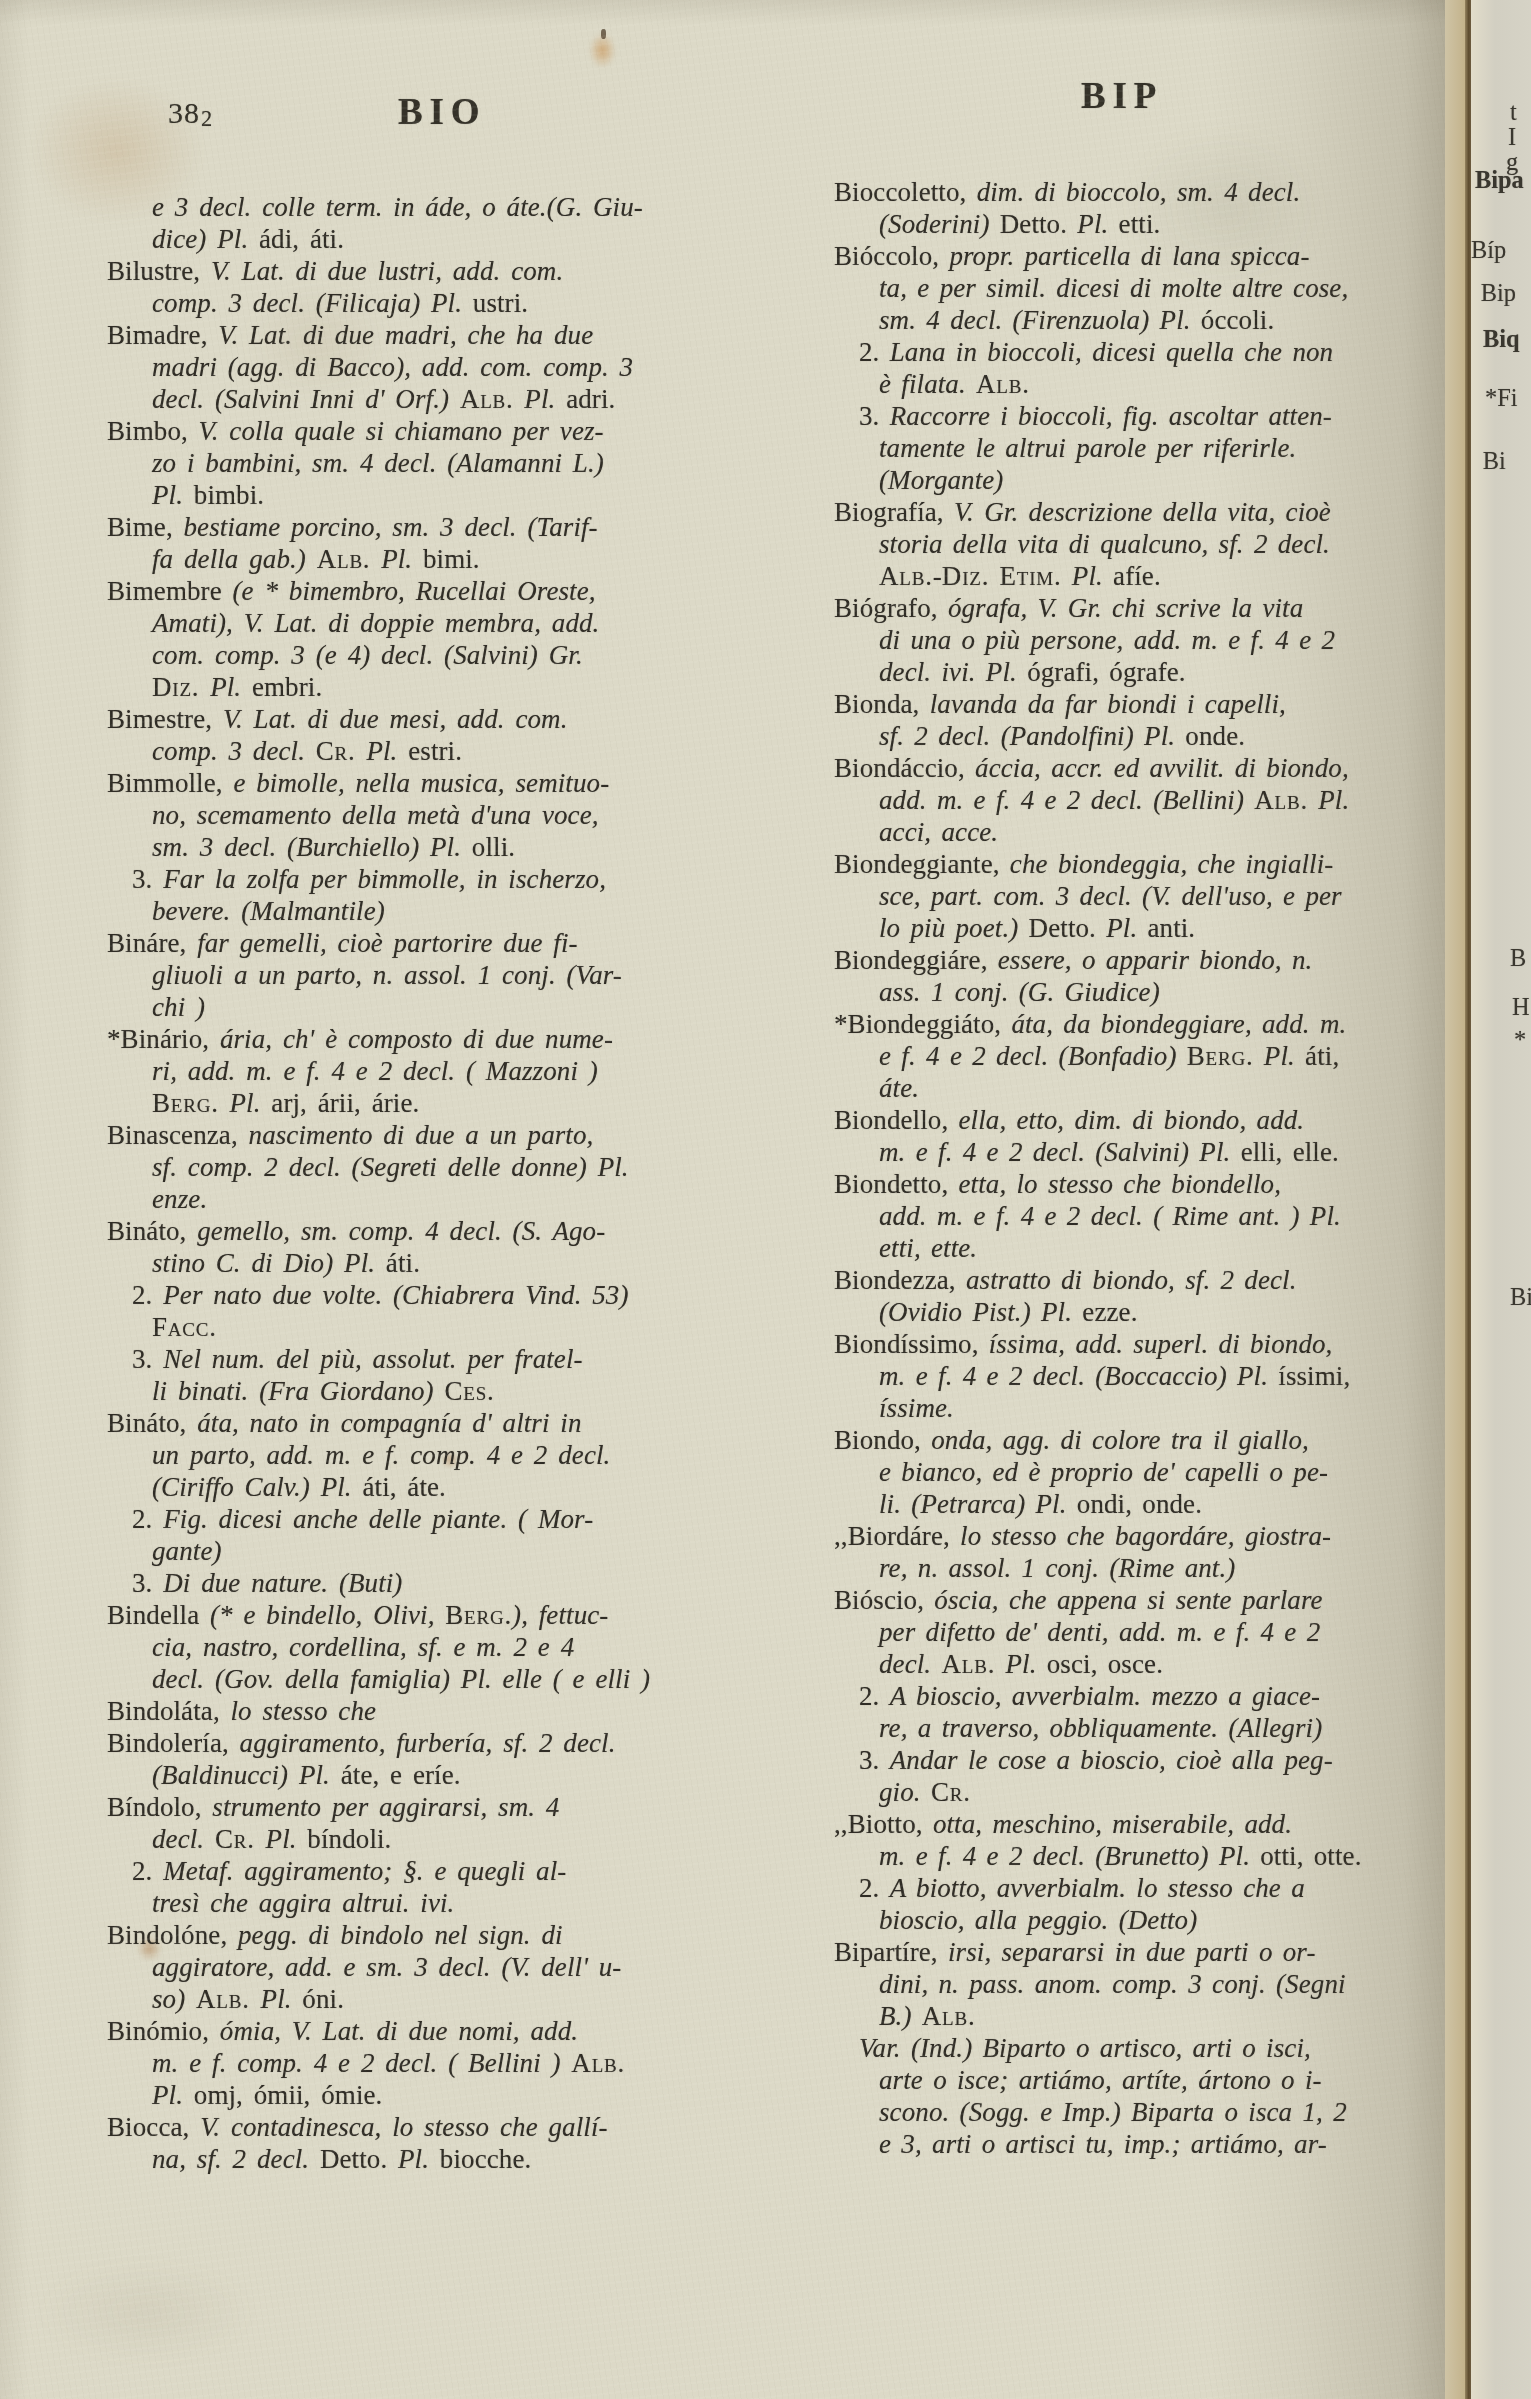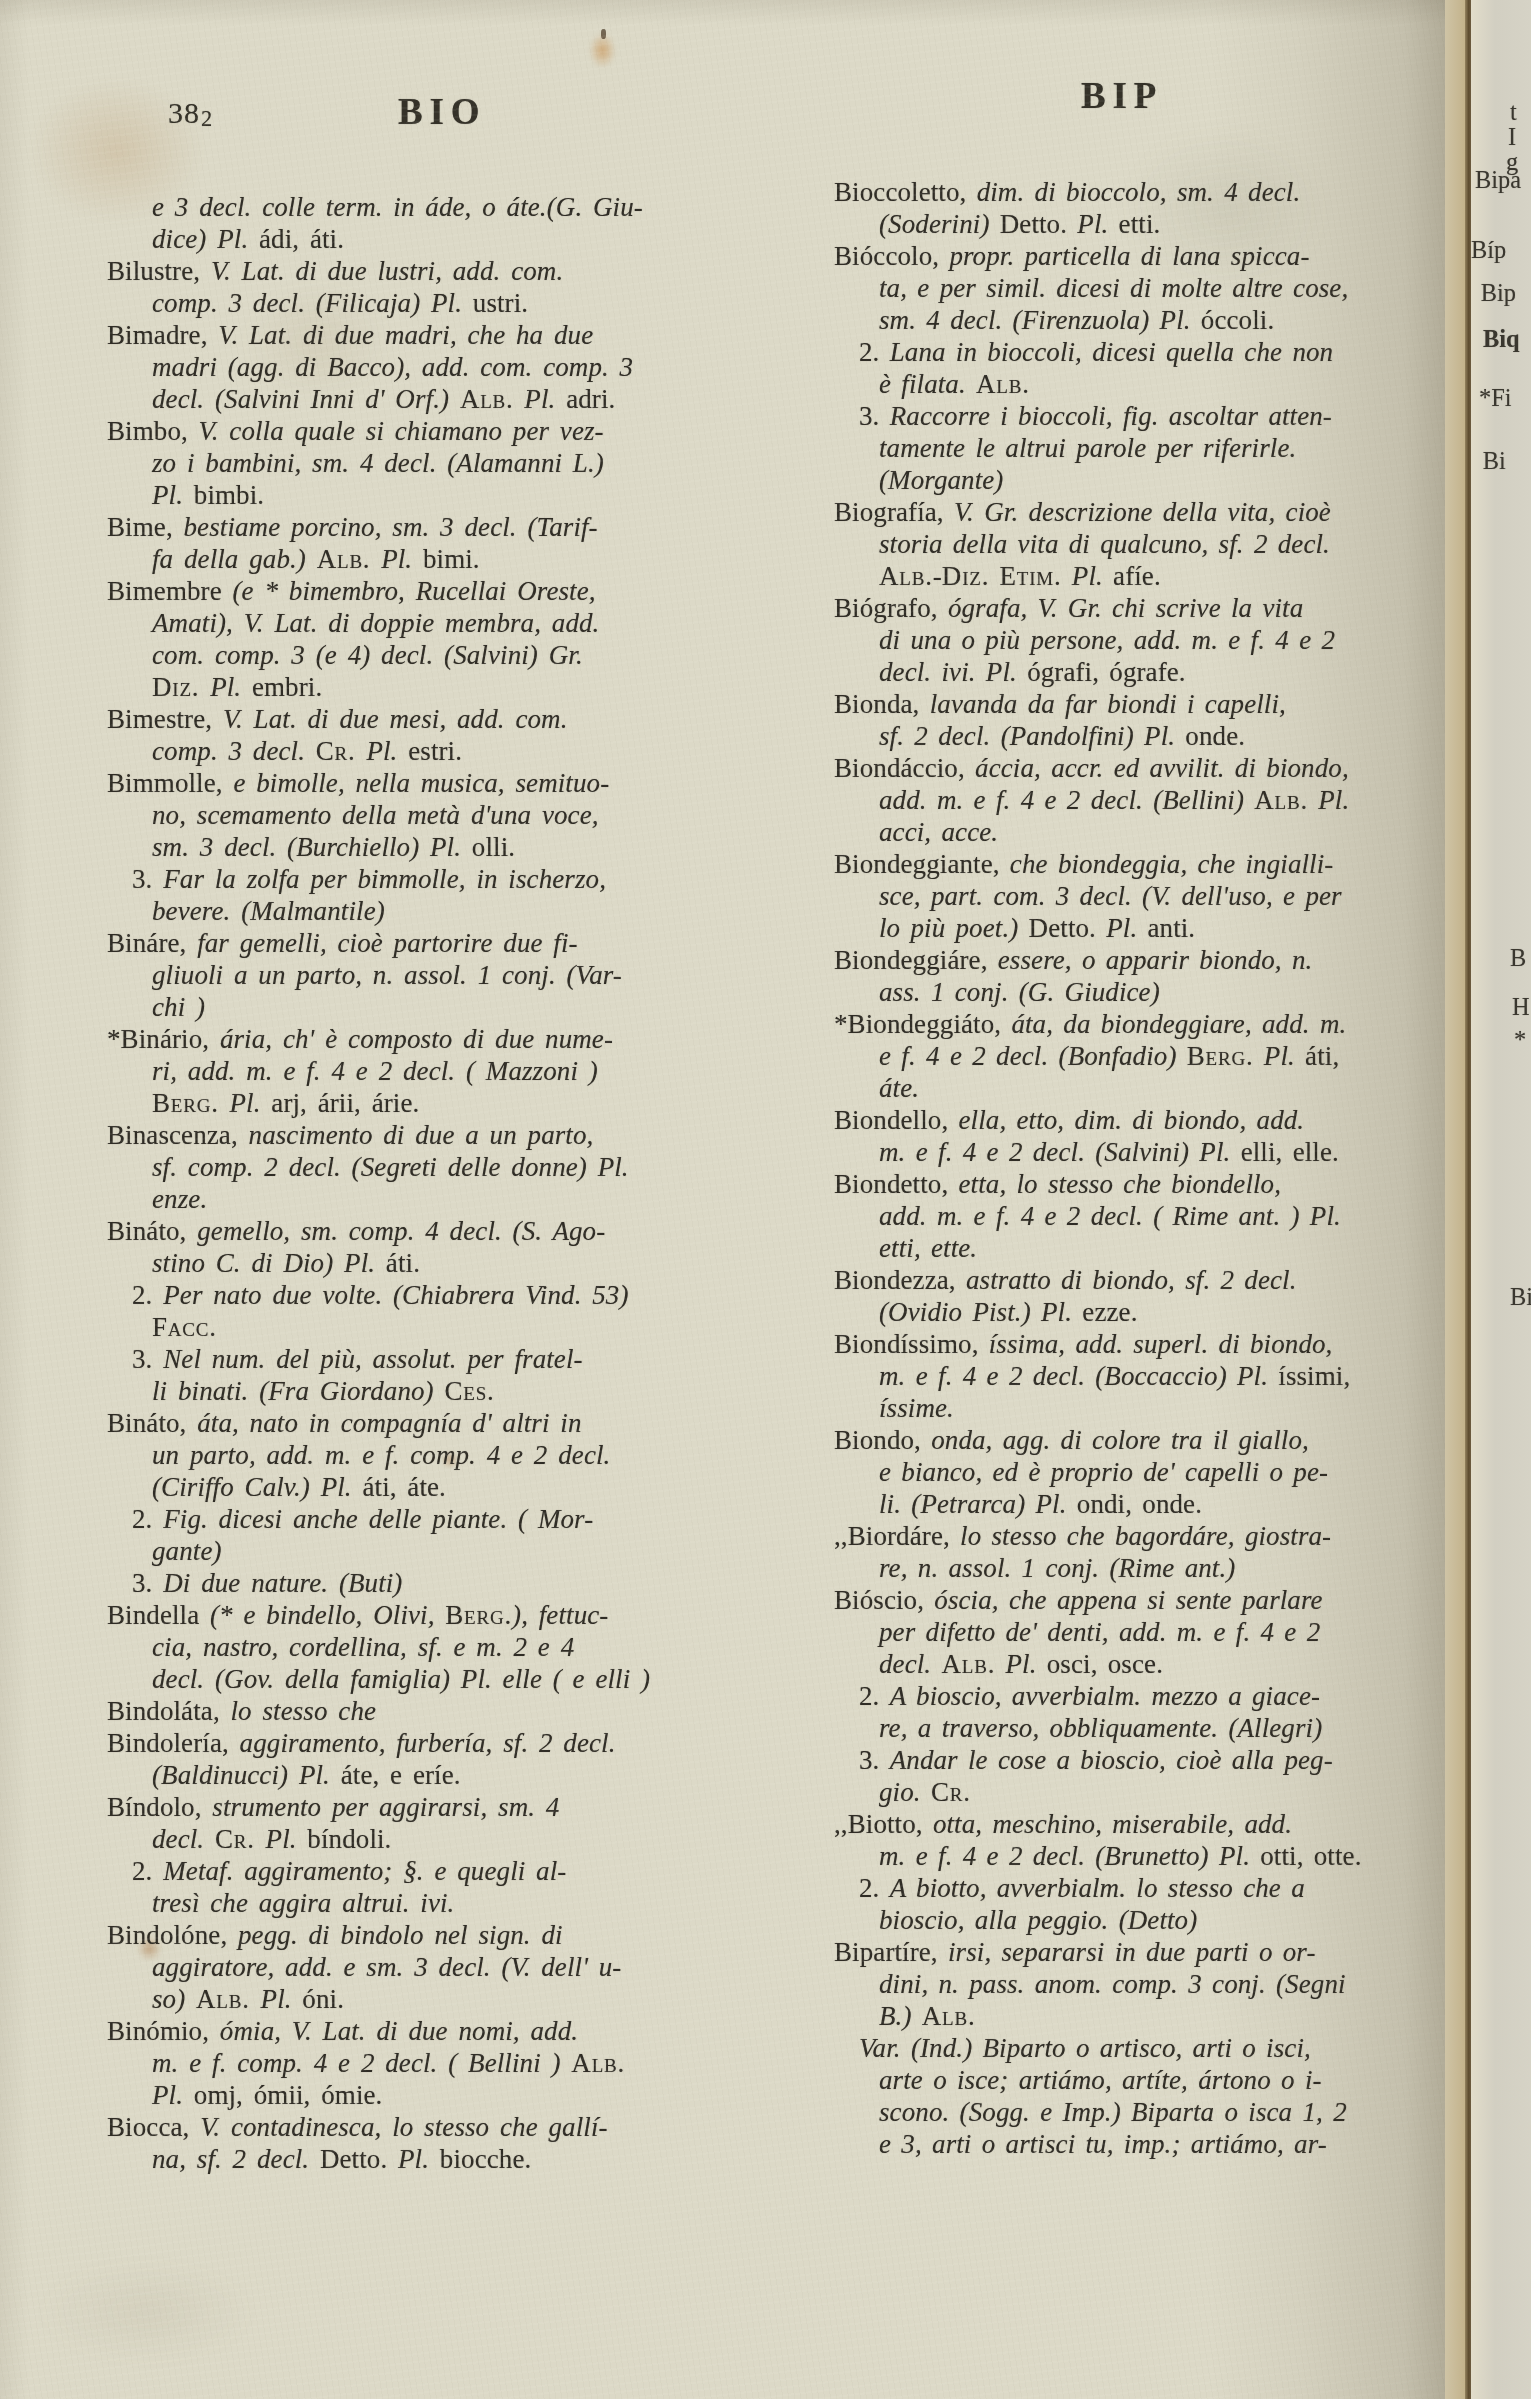--- a/index.html
+++ b/index.html
@@ -200,25 +200,25 @@
       <div class="line ind1"><span class="it">scono. (Sogg. e Imp.) Biparta o isca 1, 2</span></div>
       <div class="line ind1"><span class="it">e 3, arti o artisci tu, imp.; artiámo, ar-</span></div>
     </div>
 
   <div class="deckle"></div>
   <div class="fold"></div>
   <div id="next-page-strip" class="next-page">
       <div class="frag" style="left: 39px; top: 98px;">t</div>
       <div class="frag" style="left: 37px; top: 123px;">I</div>
       <div class="frag" style="left: 35px; top: 148px;">g</div>
-      <div class="frag" style="left: 3.9px; top: 166px;">Bipa</div>
+      <div class="frag" style="left: 3.9px; top: 166px; font-weight: bold;">Bipa</div>
       <div class="frag" style="left: 0; top: 236px;">Bíp</div>
       <div class="frag" style="left: 9.8px; top: 279px;">Bip</div>
       <div class="frag" style="left: 12px; top: 325px; font-weight: bold;">Biq</div>
-      <div class="frag" style="left: 8px; top: 384px;">*Fi</div>
+      <div class="frag" style="left: 14px; top: 384px;">*Fi</div>
       <div class="frag" style="left: 11.7px; top: 447px;">Bi</div>
       <div class="frag" style="left: 39px; top: 944px;">B</div>
       <div class="frag" style="left: 41px; top: 993px;">H</div>
       <div class="frag" style="left: 43px; top: 1026px;">*</div>
       <div class="frag" style="left: 39px; top: 1283px;">Bi</div>
     </div>
 
 </div>
 
 

